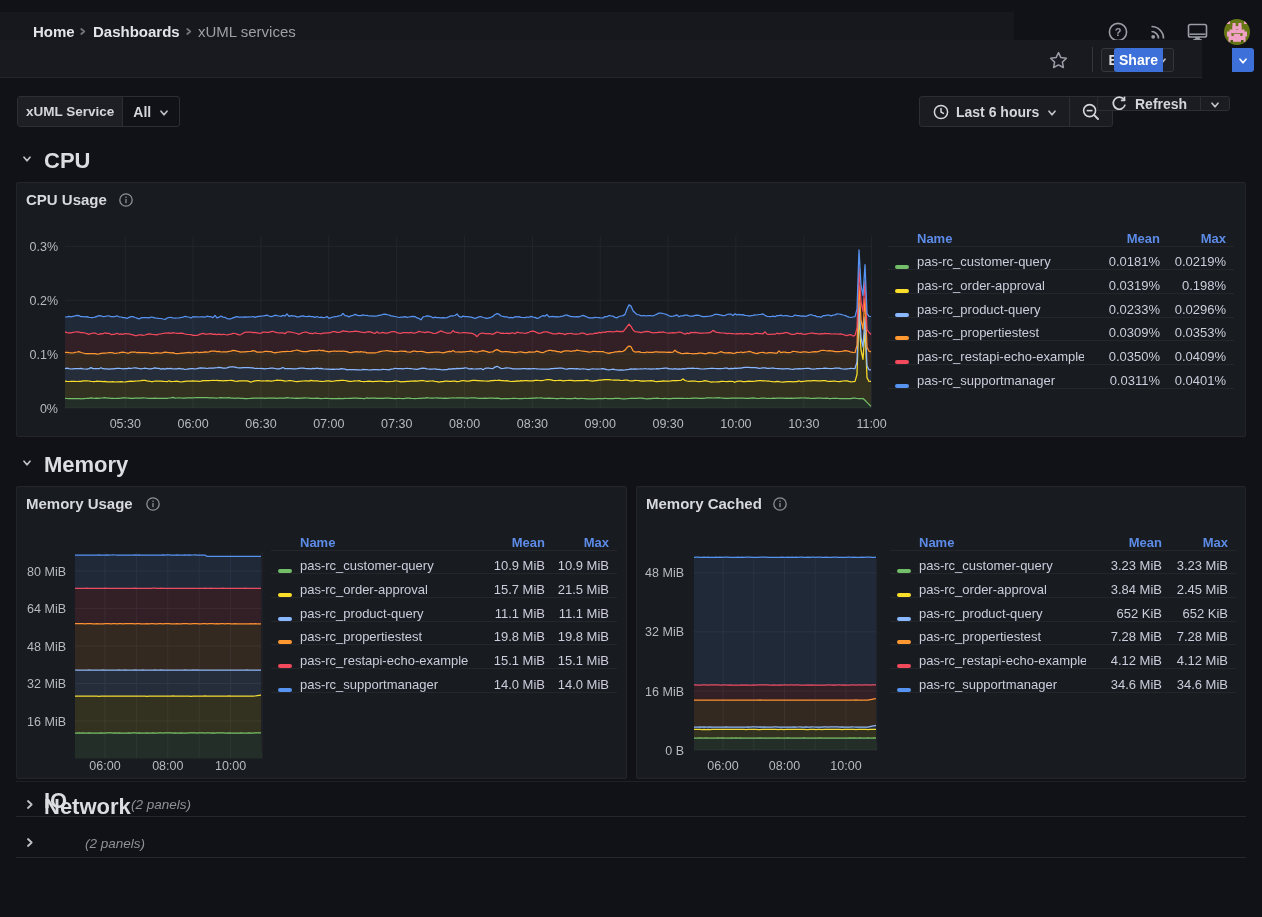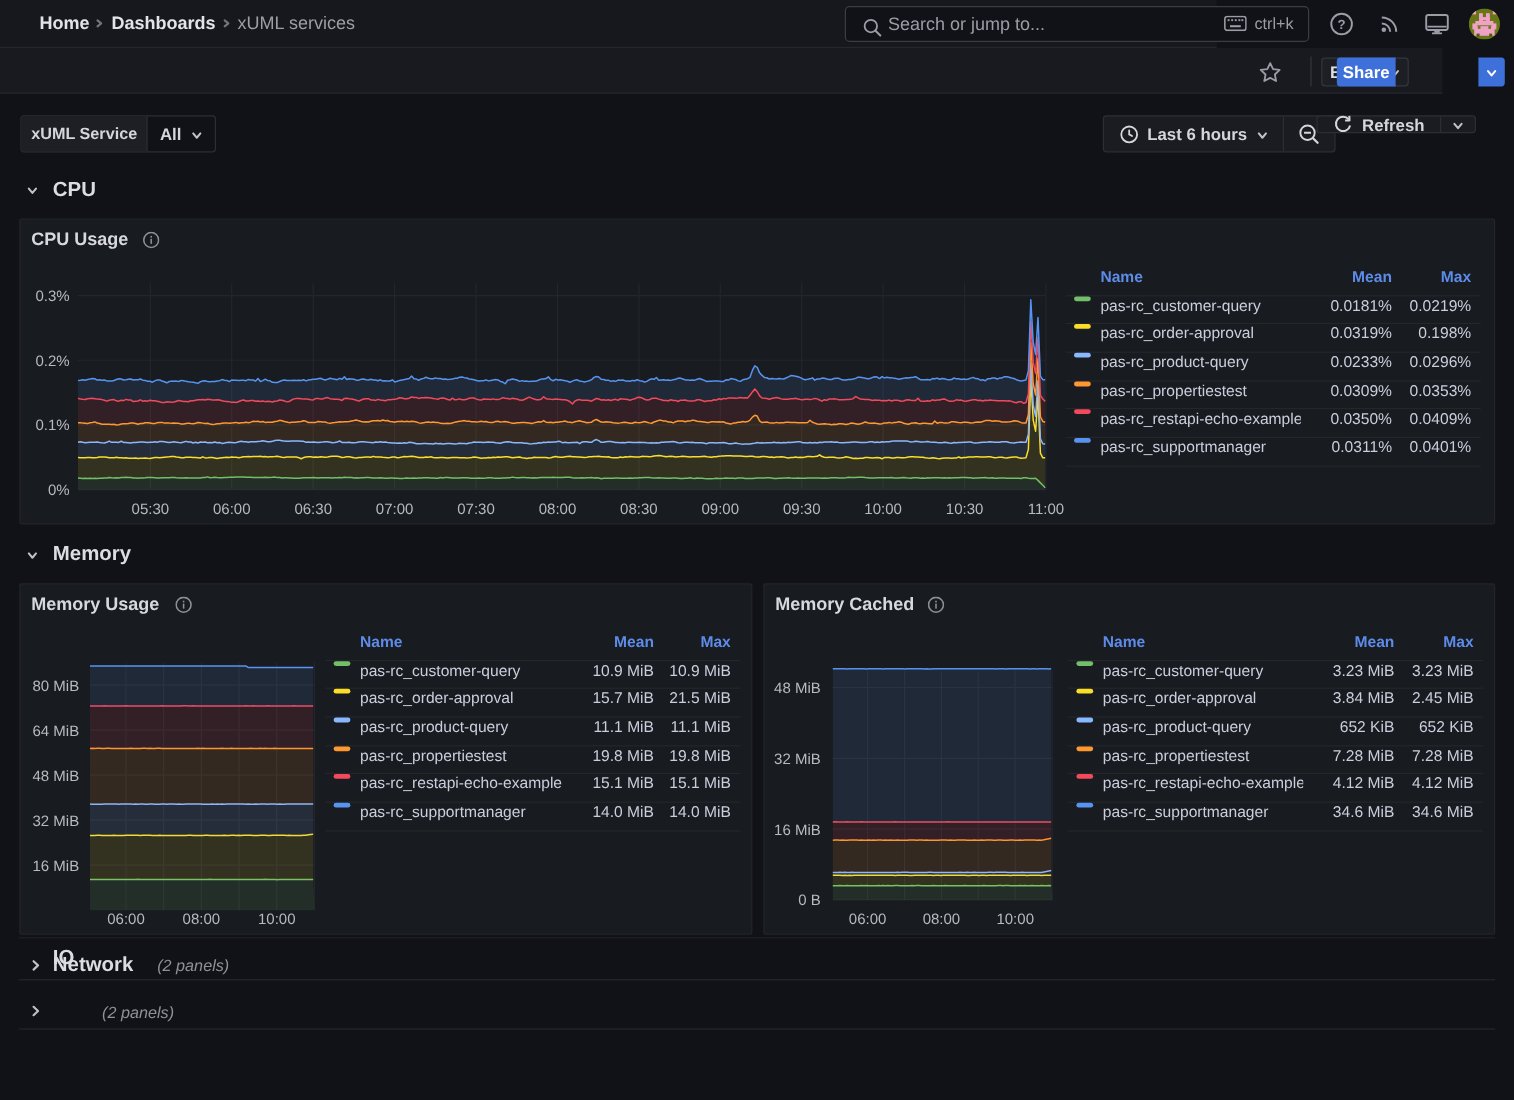--- a/index.html
+++ b/index.html
@@ -1,58 +1,42 @@
 <!DOCTYPE html>
 <html><head><meta charset="utf-8"><style>
 *{margin:0;padding:0;box-sizing:border-box}
 html,body{width:1262px;height:917px;background:#111217;font-family:"Liberation Sans",sans-serif;overflow:hidden;position:relative}
-.topbar{position:absolute;left:0;top:0;width:1014px;height:40px;background:#17181d;border-bottom:1px solid #26272e}
+.topbar{position:absolute;left:0;top:12px;width:1014px;height:40px;background:#17181d;border-bottom:1px solid #26272e}
 .row2{position:absolute;left:0;top:40px;width:1202px;height:38px;background:#191a20;border-bottom:1px solid #26272e}
 .crumb{position:absolute;top:11px;font-size:15px;font-weight:700;color:#e3e4e8;letter-spacing:0}
 .searchbox{position:absolute;left:704px;top:5px;width:387px;height:30px;background:#111217;border:1px solid #3b3d45;border-radius:4px}
 .btn{position:absolute;display:flex;align-items:center;justify-content:center;font-size:14px;font-weight:700;color:#dcdde2;border-radius:3px}
 .pick{position:absolute;display:flex;align-items:center;background:#1a1c22;border:1px solid #2c2e35;border-radius:3px;color:#d5d6db;font-size:14px;font-weight:700}
-.sect{position:absolute;font-size:17px;font-weight:700;color:#dcdde0}
+.sect{position:absolute;font-size:22px;font-weight:700;color:#dcdde0}
 .panel{position:absolute;background:#181b1f;border:1px solid #23252b;border-radius:2px}
 .ptitle{position:absolute;font-size:15px;font-weight:700;color:#d8d9dd}
-.lrow{display:flex;align-items:flex-start;border-bottom:1px solid #24262b;padding:0 8px 0 7px}
+.lrow{display:flex;align-items:flex-end;border-bottom:1px solid #24262b;padding:0 8px 0 7px}
 .lh{color:#5d8be8;font-weight:700}
 .sw{width:14px;height:4px;border-radius:2px;margin-right:8px;flex:none}
 .lname{flex:1;white-space:nowrap;overflow:hidden}
 .lmean,.lmax{text-align:right;flex:none}
 .panels-sep{position:absolute;left:16px;width:1230px;height:1px;background:#1f2127}
 .rowhdr{position:absolute;left:16px;width:1230px;border-bottom:1px solid #25272d}
 </style></head><body>
 
 <div class="topbar">
   <span class="crumb" style="left:33px">Home</span>
   <svg style="position:absolute;left:78px;top:15px" width="9" height="9" viewBox="0 0 9 9">
       <path d="M3.2399999999999998 2 L6.3 4.5 L3.2399999999999998 7" fill="none" stroke="#73757d" stroke-width="1.8" stroke-linecap="round" stroke-linejoin="round"></path>
     </svg>
   <span class="crumb" style="left:93px">Dashboards</span>
   <svg style="position:absolute;left:184px;top:15px" width="9" height="9" viewBox="0 0 9 9">
       <path d="M3.2399999999999998 2 L6.3 4.5 L3.2399999999999998 7" fill="none" stroke="#73757d" stroke-width="1.8" stroke-linecap="round" stroke-linejoin="round"></path>
     </svg>
   <span class="crumb" style="left:198px;color:#9d9fa7;font-weight:400">xUML services</span>
-  <div class="searchbox">
-      <svg width="16" height="16" viewBox="0 0 16 16" style="position:absolute;left:14px;top:9px">
-        <circle cx="6.7" cy="6.7" r="5.2" fill="none" stroke="#9a9da6" stroke-width="1.5"></circle>
-        <line x1="10.6" y1="10.6" x2="14.6" y2="14.6" stroke="#9a9da6" stroke-width="1.7" stroke-linecap="round"></line>
-      </svg>
-    <span style="position:absolute;left:35px;top:6px;font-size:15px;color:#9a9da6">Search or jump to...</span>
-    <span style="position:absolute;right:12px;top:6px;display:flex;align-items:center;font-size:13.5px;color:#9a9da6"><svg width="19" height="13" viewBox="0 0 19 13" style="margin-right:6px">
-          <rect x="0.7" y="0.7" width="17.6" height="11.6" rx="2" fill="none" stroke="#9a9da6" stroke-width="1.3"></rect>
-          <rect x="3" y="3" width="1.6" height="1.6" fill="#9a9da6"></rect>
-          <rect x="6" y="3" width="1.6" height="1.6" fill="#9a9da6"></rect>
-          <rect x="9" y="3" width="1.6" height="1.6" fill="#9a9da6"></rect>
-          <rect x="12" y="3" width="1.6" height="1.6" fill="#9a9da6"></rect>
-          <rect x="14.5" y="3" width="1.6" height="1.6" fill="#9a9da6"></rect>
-          <rect x="5" y="8" width="9" height="1.7" fill="#9a9da6"></rect>
-        </svg>ctrl+k</span>
-  </div>
   <svg style="position:absolute;left:1108px;top:10px" width="20" height="20" viewBox="0 0 20 20">
       <circle cx="10" cy="10" r="8.6" fill="none" stroke="#9a9da6" stroke-width="1.6"></circle>
       <text x="10" y="14" text-anchor="middle" font-size="11" font-weight="700" fill="#9a9da6">?</text>
     </svg>
     <svg style="position:absolute;left:1148px;top:10px" width="20" height="20" viewBox="0 0 20 20">
       <path d="M4 16 a12 12 0 0 1 0 -12 M4 16" fill="none"></path>
       <circle cx="5.2" cy="14.8" r="1.9" fill="#9a9da6"></circle>
       <path d="M3.5 9.5 a7 7 0 0 1 7 7" fill="none" stroke="#9a9da6" stroke-width="1.7"></path>
       <path d="M3.5 4.5 a12 12 0 0 1 12 12" fill="none" stroke="#9a9da6" stroke-width="1.7"></path>
     </svg>

